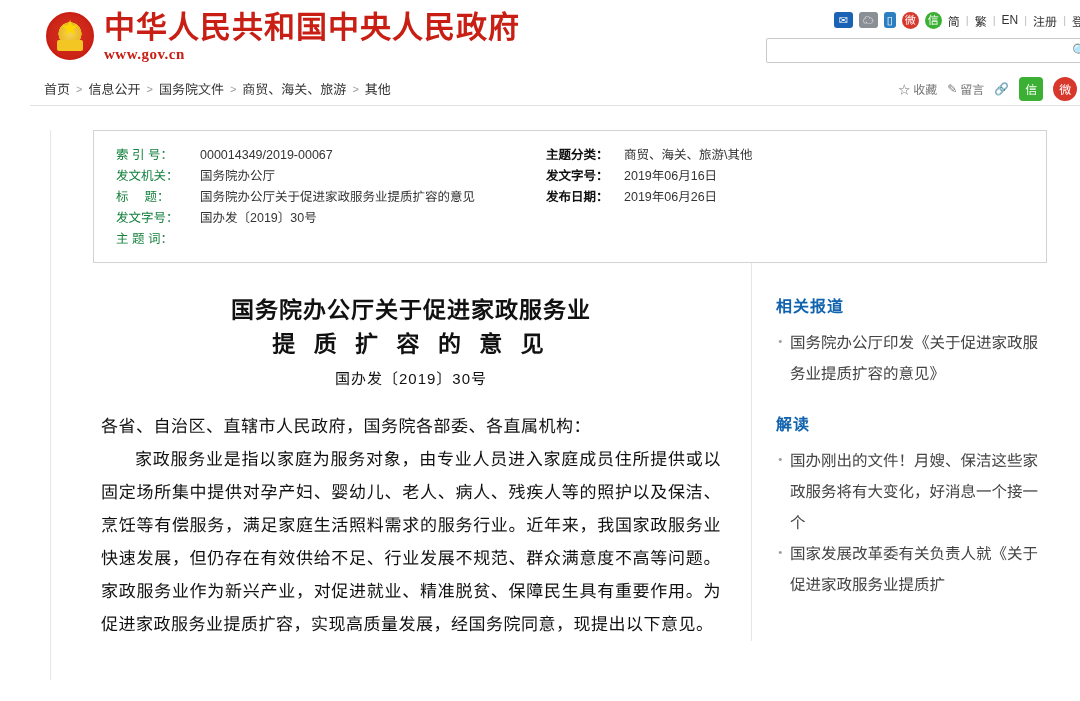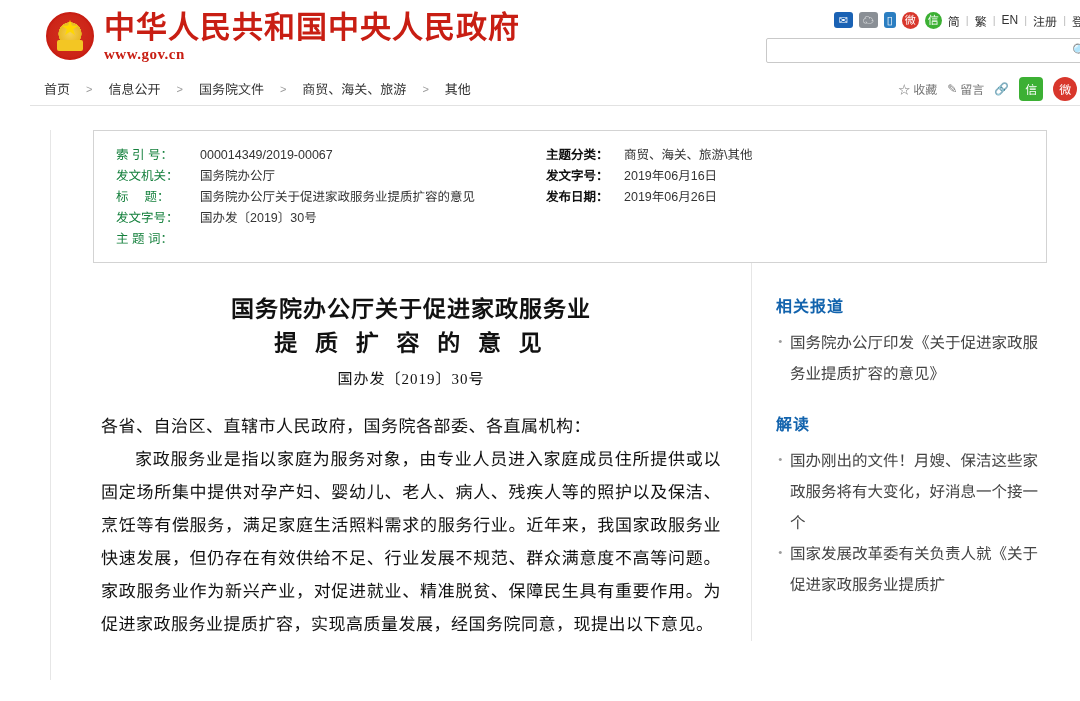--- a/index.html
+++ b/index.html
@@ -169,21 +169,21 @@
   
   .crumbbar {
     height: 34px;
     border-bottom: 1px solid #e2e2e2;
     display: flex;
     align-items: center;
     padding: 0 14px;
     font-size: 13px;
     color: #333;
   }
-  .crumbs { display:flex; align-items:center; gap:16px; }
+  .crumbs { display:flex; align-items:center; gap:6px; }
   .crumbs a { color:#333; text-decoration:none; }
   .crumbs .arrow { color:#9a9a9a; font-size:11px; }
   .crumb-right {
     margin-left:auto;
     display:flex; align-items:center; gap:10px;
     color:#777; font-size:12px;
   }
   .crumb-right .tool { display:flex; align-items:center; gap:3px; cursor:pointer; }
   .rbadge { width:24px;height:24px;border-radius:4px;display:inline-flex;align-items:center;justify-content:center;color:#fff;font-size:12px; }
   .rbadge.green { background:#3cb034; }
@@ -216,21 +216,21 @@
   .mlab { width: 84px; color: #15803d; flex: none; letter-spacing: 2px; }
   .mlab.narrow { letter-spacing: 0; }
   .mval { color: #333; }
   .metacol.right .mlab { width: 78px; letter-spacing: 0; font-weight: bold; color:#111; }
 
   
   .docarea { display: flex; padding: 0 0 0 0; }
   .doc {
     width: 700px;
     padding: 30px 30px 0 50px;
-    font-family: Liberation Serif, serif;
+    font-family: Liberation Sans, sans-serif;
   }
   .doc h1 {
     text-align: center;
     font-size: 23px;
     line-height: 34px;
     margin: 0 0 2px 0;
     font-weight: bold;
     color: #111;
     letter-spacing: 1px;
   }

